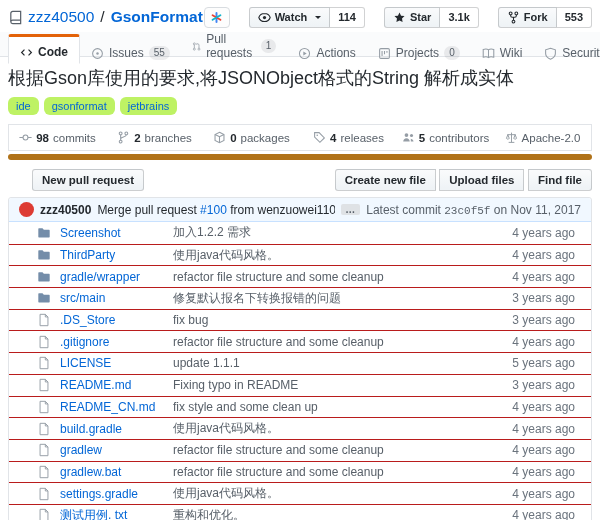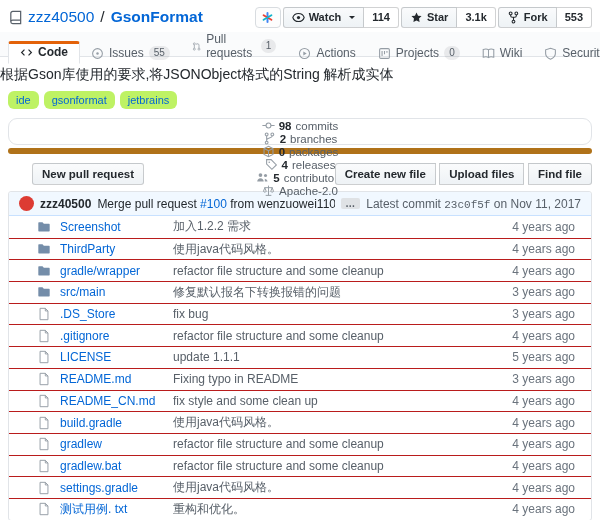--- a/index.html
+++ b/index.html
@@ -11,54 +11,54 @@
   .caret { display:inline-block; width:0; height:0; border:3.5px solid transparent;
     border-top-color:currentColor; margin-left:4px; position:relative; top:2px; }
 
   
   .site-header { display:flex; align-items:center; padding:6px 8px 0 8px; height:28px; }
   .repo-title { display:flex; align-items:center; font-size:15.5px; gap:5px; }
   .repo-title .ico { width:15px; height:15px; color:#586069; }
   .owner-link { color:#0366d6; }
   .slash { color:#24292e; margin:0 1px; }
   .name-link { color:#0366d6; font-weight:bold; }
-  .header-actions { margin-left:auto; display:flex; align-items:center; gap:2px; }
+  .header-actions { margin-left:auto; display:flex; align-items:center; gap:19px; }
   .ext-btn { width:26px; height:21px; border:1px solid #d8dce0; border-radius:4px;
     background:#fdfdfd; display:flex; align-items:center; justify-content:center; }
   .ext-btn .ico{ width:13px; height:13px; }
   .btn-social { display:flex; font-size:11px; font-weight:bold; color:#24292e; }
   .btn-part { display:flex; align-items:center; gap:4px; padding:2px 8px; height:21px;
     background:linear-gradient(-180deg,#fafbfc,#eff3f6 90%);
     border:1px solid rgba(27,31,35,.2); border-radius:3px 0 0 3px; }
   .btn-part .ico { width:13px; height:13px; color:#24292e; }
   .count-part { display:flex; align-items:center; padding:2px 8px; height:21px; background:#fff;
     border:1px solid rgba(27,31,35,.2); border-left:none; border-radius:0 3px 3px 0; }
 
   
   .repo-nav { display:flex; align-items:flex-end; margin-top:4px; padding:0 8px;
     border-bottom:1px solid #e1e4e8; background:#fafbfc; height:25px; }
   .tab { display:flex; align-items:center; gap:5px; padding:3px 11px 4px; font-size:12px;
     color:#586069; position:relative; top:8px; }
   .tab .ico { width:13px; height:13px; color:#959da5; }
   .tab.active { background:#fff; color:#24292e; font-weight:bold;
     border:1px solid #e1e4e8; border-bottom:1px solid #fff;
-    border-top:3px solid #e36209; border-radius:3px 3px 0 0; padding-top:1px; }
+    border-top:3px solid #e36209; border-radius:3px 3px 0 0; padding-top:8px; }
   .tab.active .ico { color:#24292e; }
   .tab-count { background:rgba(27,31,35,.08); border-radius:10px; padding:0 5px;
     font-size:10px; font-weight:normal; color:#586069; line-height:14px; }
 
   
-  .repo-description { margin:9px 0 0; font-size:14px; color:#24292e; }
+  .repo-description { margin:9px 8px 0; font-size:18px; color:#24292e; }
   .topics { margin:7px 8px 0; display:flex; gap:5px; }
   .topic-tag { background:#bef264; color:#0366d6; font-size:11px; padding:3px 8px;
     border-radius:6px; }
 
   
-  .stats-box { margin:9px 8px 0; border:1px solid #e1e4e8; border-radius:9px;
-    display:flex; height:27px;flex-direction:column; }
+  .stats-box { margin:9px 8px 0; border:1px solid #e1e4e8; border-radius:0;
+    display:flex; height:27px; }
   .stat-item { flex:1; display:flex; align-items:center; justify-content:center; gap:4px;
     font-size:11.5px; color:#586069; }
   .stat-item .ico { width:13px; height:13px; color:#959da5; }
   .stat-num { font-weight:bold; color:#24292e; }
   .lang-bar { margin:3px 8px 0; height:6px; border-radius:3px; background:#b07219; }
 
   
   .file-toolbar { margin:9px 8px 0; display:flex; align-items:center; height:22px; }
   .btn { display:inline-flex; align-items:center; font-size:11.5px; font-weight:bold;
     color:#24292e; padding:3px 9px; height:22px;

